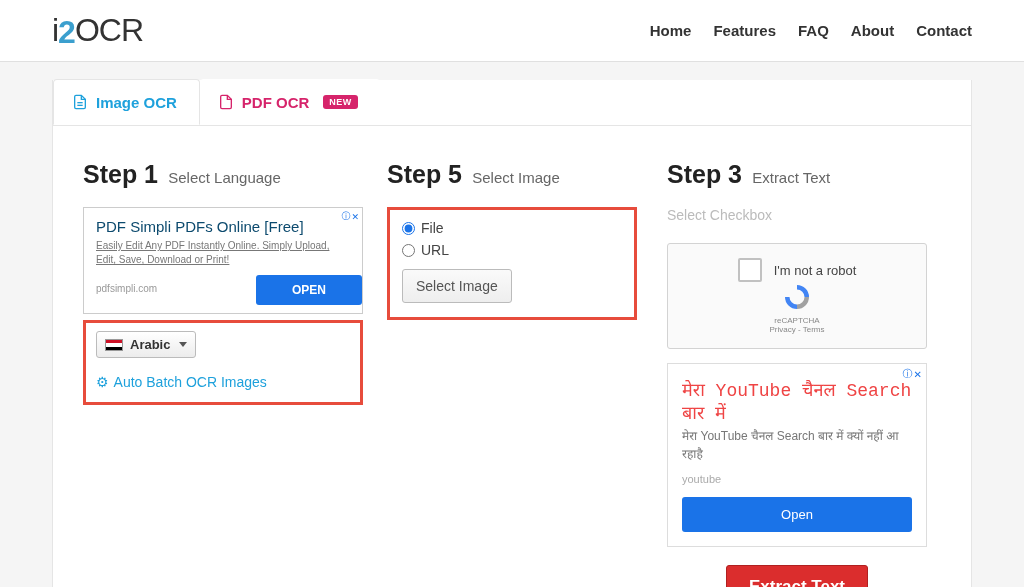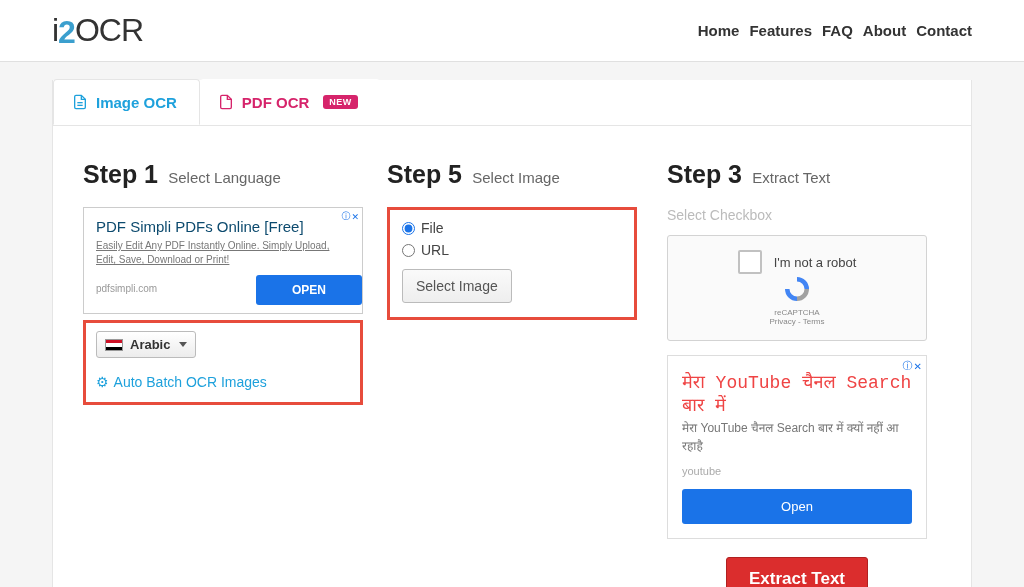--- a/index.html
+++ b/index.html
@@ -4,21 +4,21 @@
   <style>
     * { margin: 0; padding: 0; box-sizing: border-box; }
     body { font-family: -apple-system, BlinkMacSystemFont, "Segoe UI", Arial, sans-serif; background: #f5f5f5; color: #333; }
     .header { background: #fff; border-bottom: 1px solid #e0e0e0; padding: 12px 0; }
     .header-inner { max-width: 920px; margin: 0 auto; display: flex; justify-content: space-between; align-items: center; }
     .logo { display: flex; align-items: center; }
     .logo-text { font-size: 32px; font-weight: 400; letter-spacing: -1px; }
     .logo-i1 { font-weight: 300; }
     .logo-2 { color: #3b9fce; font-weight: 600; position: relative; top: 2px; }
     .logo-ocr { font-weight: 400; }
-    .nav { display: flex; gap: 10px; justify-content: flex-end; }
+    .nav { display: flex; gap: 22px; justify-content: flex-end; }
     .nav-link { text-decoration: none; color: #333; font-weight: 600; font-size: 15px; }
     
     .container { max-width: 920px; margin: 18px auto 0; background: #fff; border: 1px solid #e5e5e5; border-top: none; padding-bottom: 30px;}
     
     .tabs { display: flex; }
     .tab { padding: 13px 22px 13px 18px; border: 1px solid #e5e5e5; border-bottom: none; background: #fff; display: flex; align-items: center; gap: 8px; font-size: 15px; font-weight: 600; cursor: pointer; position: relative; top: -1px; border-radius: 4px 4px 0 0; }
     .tab.active { color: #1ea1dc; border-bottom: 1px solid #fff; }
     .tab.inactive { color: #d6246b; border-top: none; border-left: none; border-right: none;}
     .tab-icon { width: 16px; height: 18px; }
     .badge-new { background: #d6246b; color: #fff; font-size: 9px; font-weight: 700; padding: 2px 6px; border-radius: 3px; margin-left: 6px; letter-spacing: 0.5px; }
@@ -46,21 +46,21 @@
     .lang-flag { width: 18px; height: 12px; display: inline-block; background: linear-gradient(to bottom, #ce1126 0% 33%, #fff 33% 66%, #000 66% 100%); border: 1px solid #999; }
     .caret { width: 0; height: 0; border-left: 4px solid transparent; border-right: 4px solid transparent; border-top: 5px solid #555; }
     .auto-batch { color: #1ea1dc; font-size: 14px; margin-top: 16px; display: flex; align-items: center; gap: 5px; cursor: pointer; }
     .gear-ico { color: #1ea1dc; font-size: 14px; }
     
     .highlight-box2 { border: 3px solid #e74c3c; padding: 10px 12px 14px; }
     .radio-row { display: flex; align-items: center; gap: 6px; font-size: 14px; color: #444; margin-bottom: 6px; }
     .radio-row input { width: 13px; height: 13px; accent-color: #1a73e8; }
     .select-img-btn { background: linear-gradient(#fafafa, #eee); border: 1px solid #bbb; border-radius: 3px; padding: 8px 13px; font-size: 14px; color: #555; cursor: pointer; margin-top: 5px; }
     
-    .step3-sub { color: #bbb; font-size: 14px; margin-bottom: 12px; }
+    .step3-sub { color: #bbb; font-size: 14px; margin-bottom: 20px; }
     .captcha { border: 1px solid #d3d3d3; border-radius: 3px; padding: 14px 12px; display: flex; align-items: center; justify-content: space-between; background:#fafafa;flex-direction:column; }
     .captcha-left { display: flex; align-items: center; gap: 12px; }
     .captcha-chk { width: 24px; height: 24px; border: 2px solid #c1c1c1; border-radius: 2px; background: #fff; }
     .captcha-lbl { font-size: 13px; color: #444; }
     .captcha-right { text-align: center; font-size: 8px; color: #888; }
     .captcha-logo { width: 30px; height: 30px; margin: 0 auto 2px; }
     
     .ad2 { border: 1px solid #ddd; padding: 16px 14px 14px; margin-top: 14px; position: relative; }
     .ad2-annot { position: absolute; top: 3px; right: 4px; font-size: 10px; color: #1a73e8; display:flex; align-items:center; gap:1px;}
     .ad2-title { font-size: 18px; color: #ef4444; font-family: Liberation Mono, monospace; margin-bottom: 0; line-height:1.3;}

